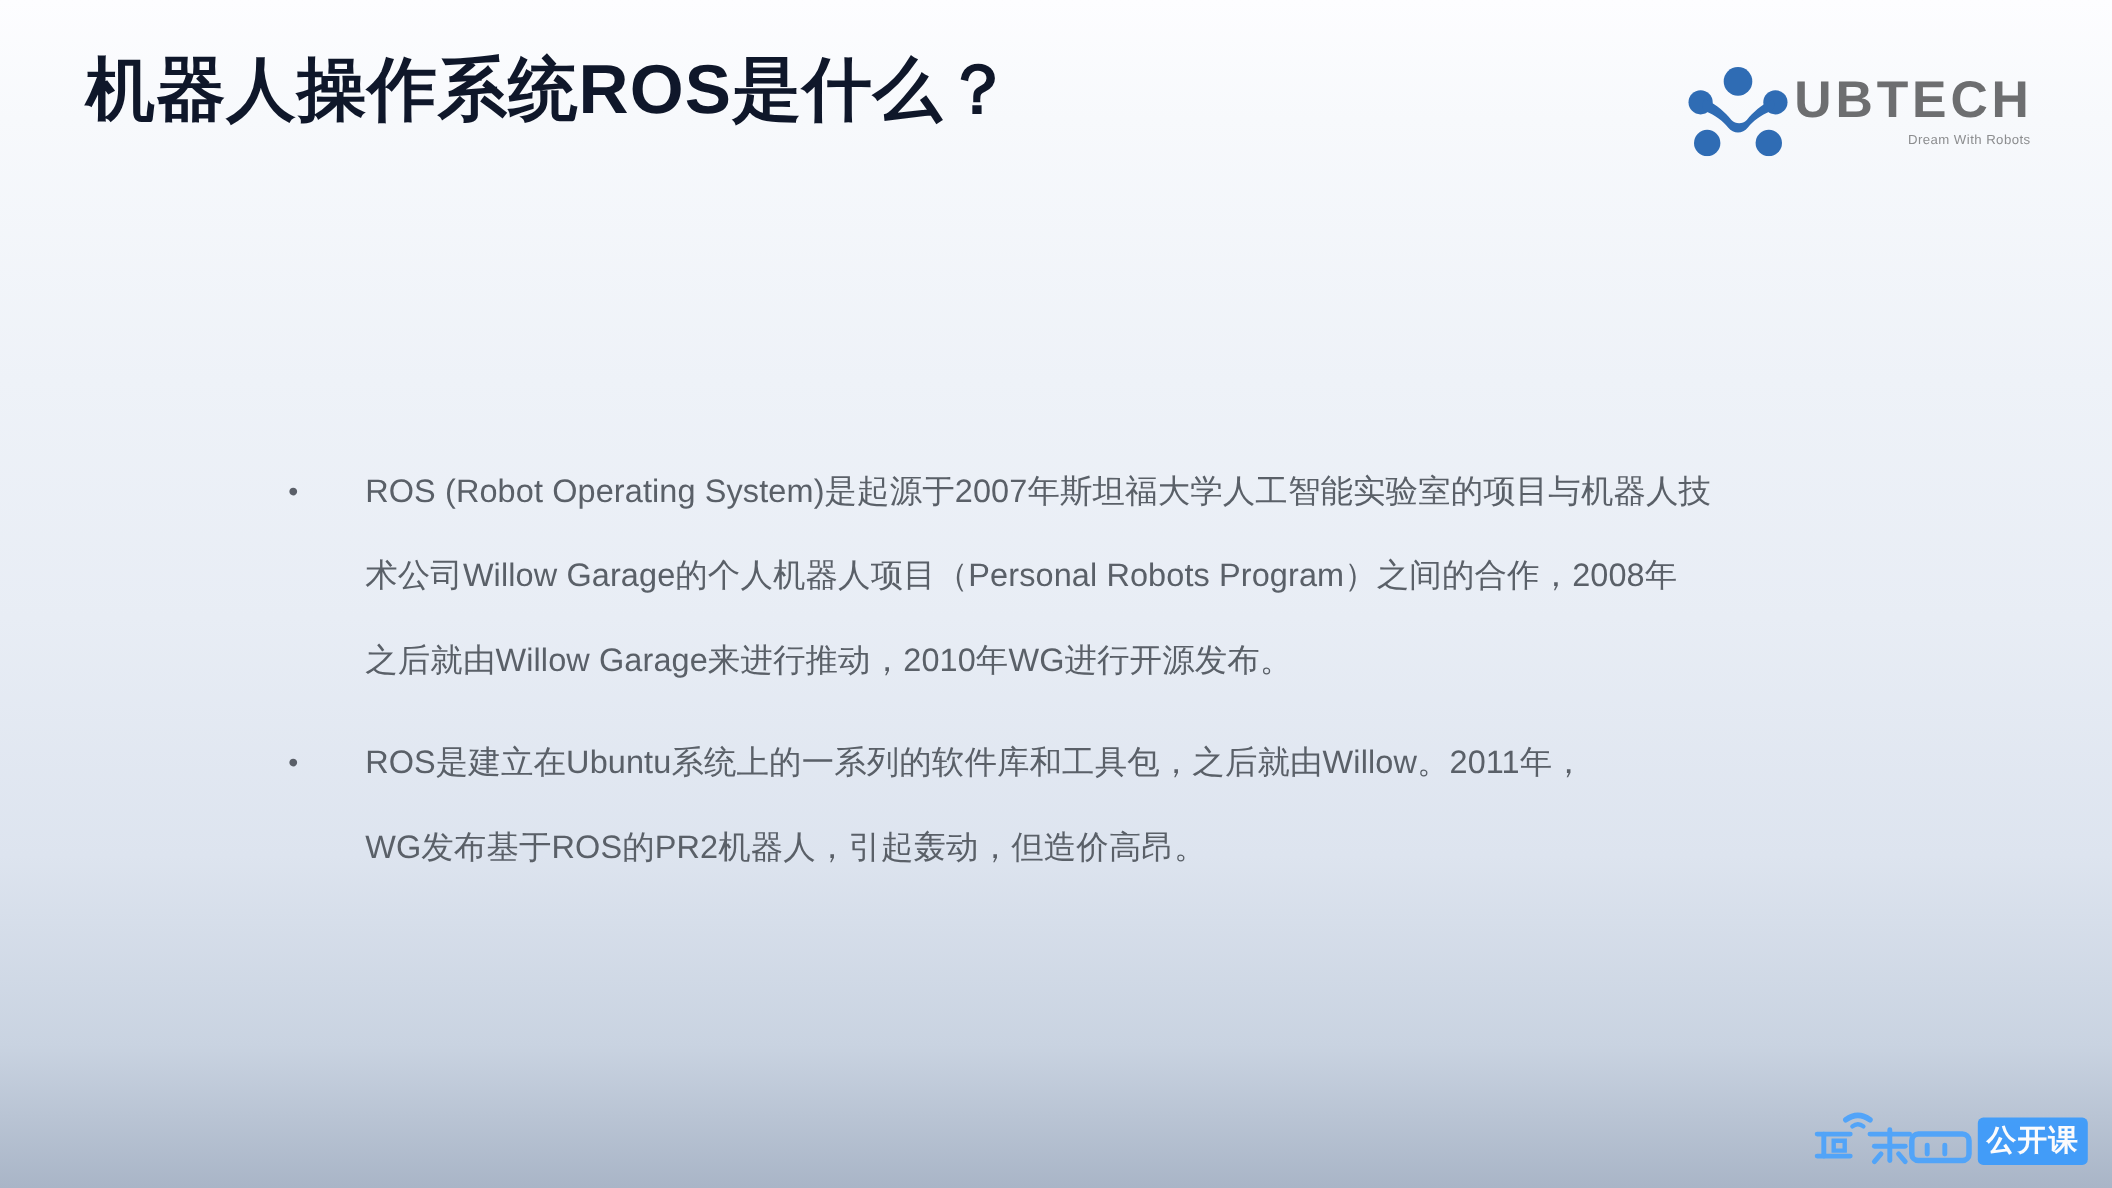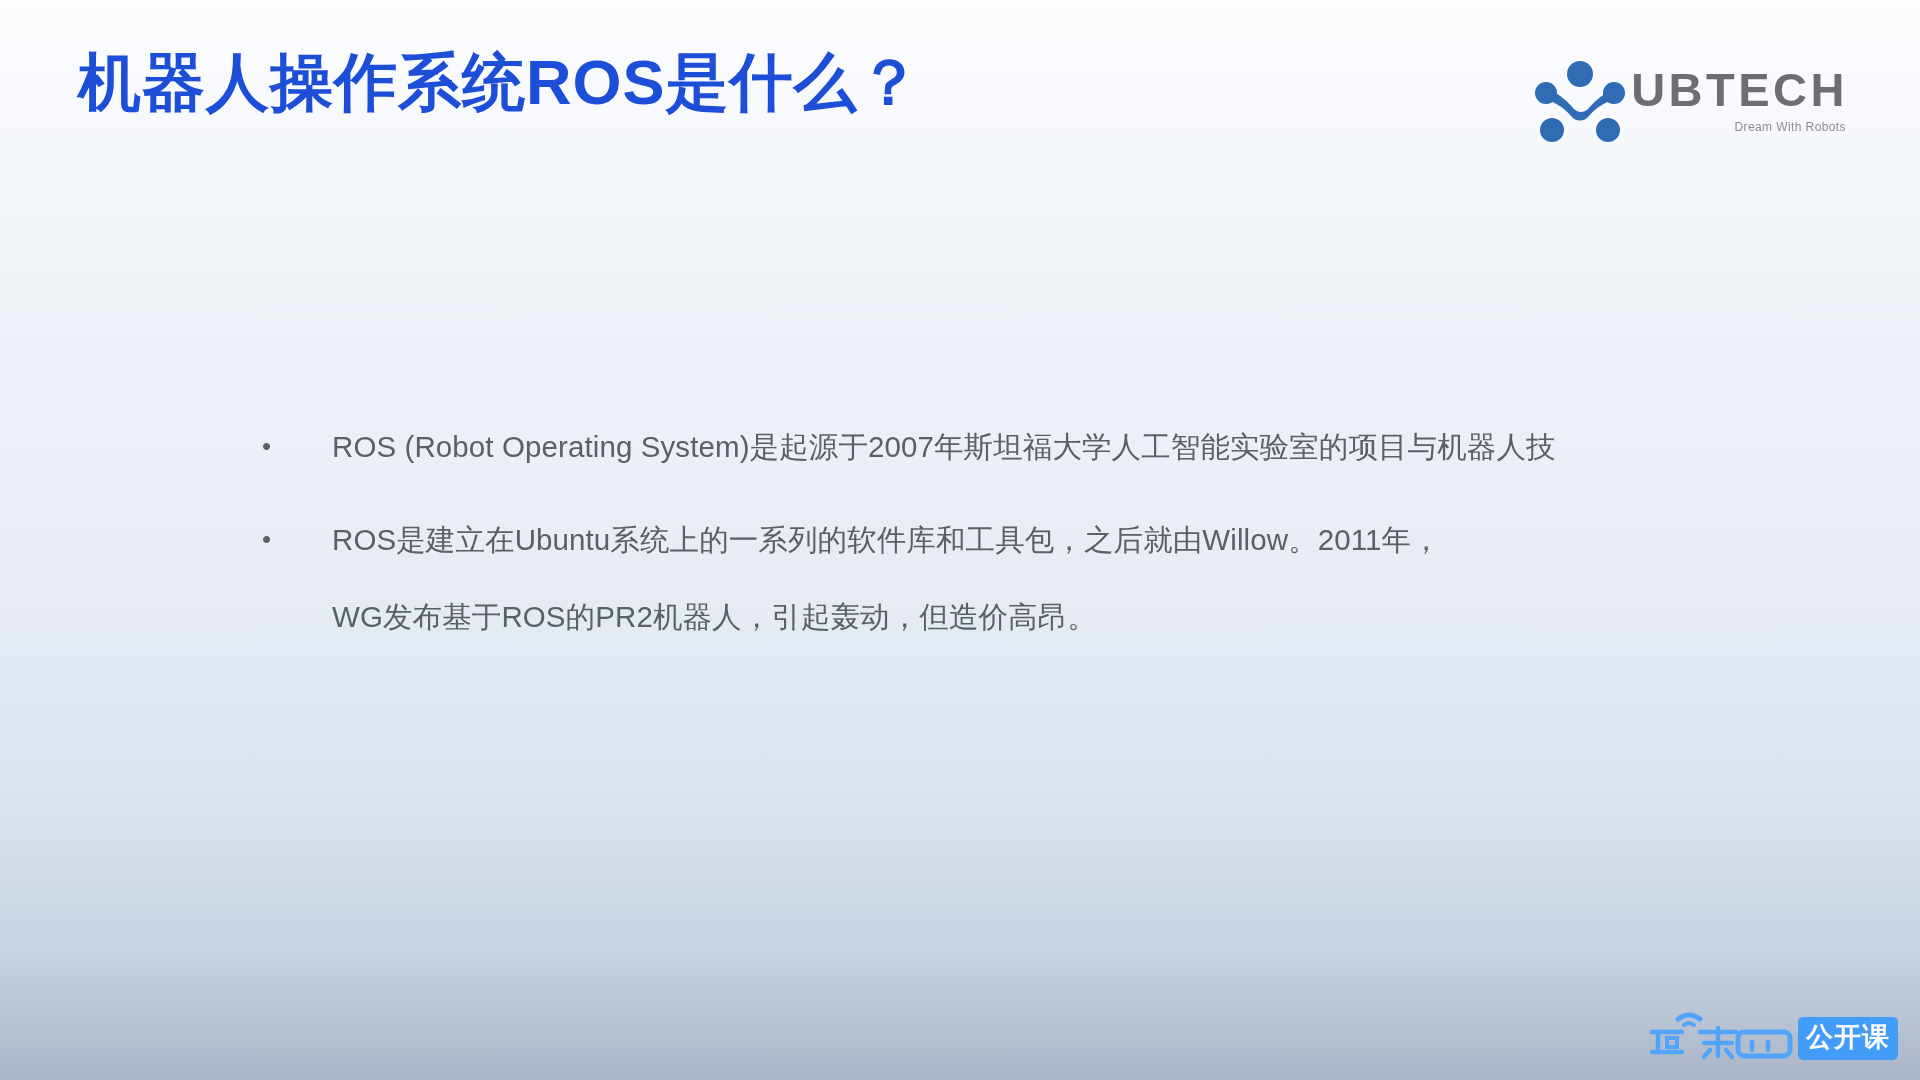--- a/index.html
+++ b/index.html
@@ -31,21 +31,21 @@
   
   .title-block {
     position: absolute;
     left: 78px;
     top: 48px;
     width: 1150px;
   }
   .slide-title {
     font-size: 63px;
     font-weight: bold;
-    color: #1d4ed8;
+    color: #0f172a;
     letter-spacing: 1px;
     line-height: 1.08;
     white-space: nowrap;
     font-family: "Liberation Sans", "DejaVu Sans", sans-serif;
   }
 
   
   .logo {
     position: absolute;
     right: 72px;
@@ -171,20 +171,22 @@
       <span class="logo-tagline">Dream With Robots</span>
     </span>
   </div>
 
   <div class="content">
 
     <div class="bullet-item">
       <span class="bullet-dot">•</span>
       <span class="bullet-text">
         <span class="ln">ROS (Robot Operating System)是起源于2007年斯坦福大学人工智能实验室的项目与机器人技</span>
+        <span class="ln">术公司Willow Garage的个人机器人项目（Personal Robots Program）之间的合作，2008年</span>
+        <span class="ln">之后就由Willow Garage来进行推动，2010年WG进行开源发布。</span>
       </span>
     </div>
 
     <div class="bullet-item">
       <span class="bullet-dot">•</span>
       <span class="bullet-text">
         <span class="ln">ROS是建立在Ubuntu系统上的一系列的软件库和工具包，之后就由Willow。2011年，</span>
         <span class="ln">WG发布基于ROS的PR2机器人，引起轰动，但造价高昂。</span>
       </span>
     </div>

